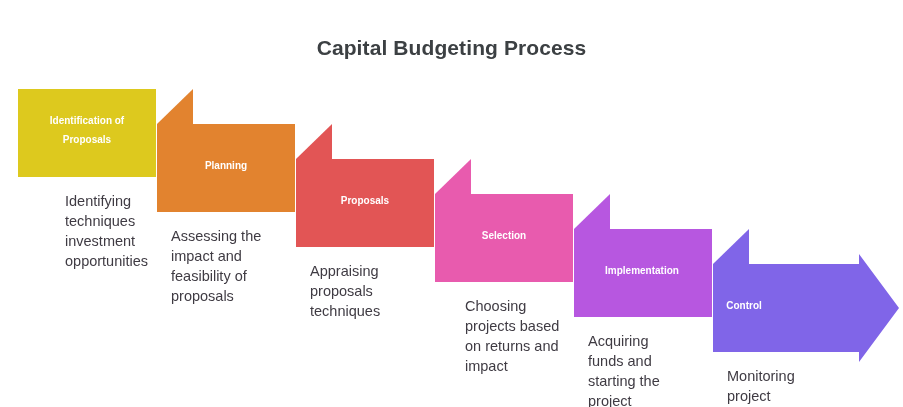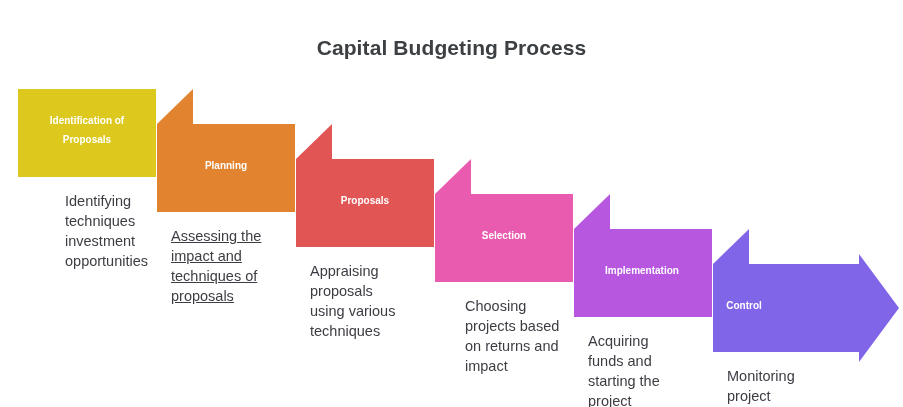--- a/index.html
+++ b/index.html
@@ -87,31 +87,30 @@
 
 <div class="step-label" style="left: 18px; top: 111px; width: 138px;">Identification of
 Proposals</div>
     <div class="step-caption" style="left: 32px; top: 191px; width: 133px; margin-left: 33px;">
       <div>Identifying</div>
       <div>techniques</div>
       <div>investment</div>
       <div>opportunities</div>
     </div>
     <div class="step-label" style="left: 157px; top: 156px; width: 138px;">Planning</div>
-    <div class="step-caption" style="left: 171px; top: 226px; width: 133px; text-decoration: underline;">
+    <div class="step-caption" style="left: 171px; top: 226px; width: 133px;">
       <div>Assessing the</div>
       <div>impact and</div>
-      <div>techniques of</div>
+      <div>feasibility of</div>
       <div>proposals</div>
     </div>
     <div class="step-label" style="left: 296px; top: 191px; width: 138px;">Proposals</div>
     <div class="step-caption" style="left: 310px; top: 261px; width: 133px;">
       <div>Appraising</div>
       <div>proposals</div>
-      <div>using various</div>
       <div>techniques</div>
     </div>
     <div class="step-label" style="left: 435px; top: 226px; width: 138px;">Selection</div>
     <div class="step-caption" style="left: 449px; top: 296px; width: 133px; margin-left: 16px;">
       <div>Choosing</div>
       <div>projects based</div>
       <div>on returns and</div>
       <div>impact</div>
     </div>
     <div class="step-label" style="left: 574px; top: 261px; width: 136px;">Implementation</div>

